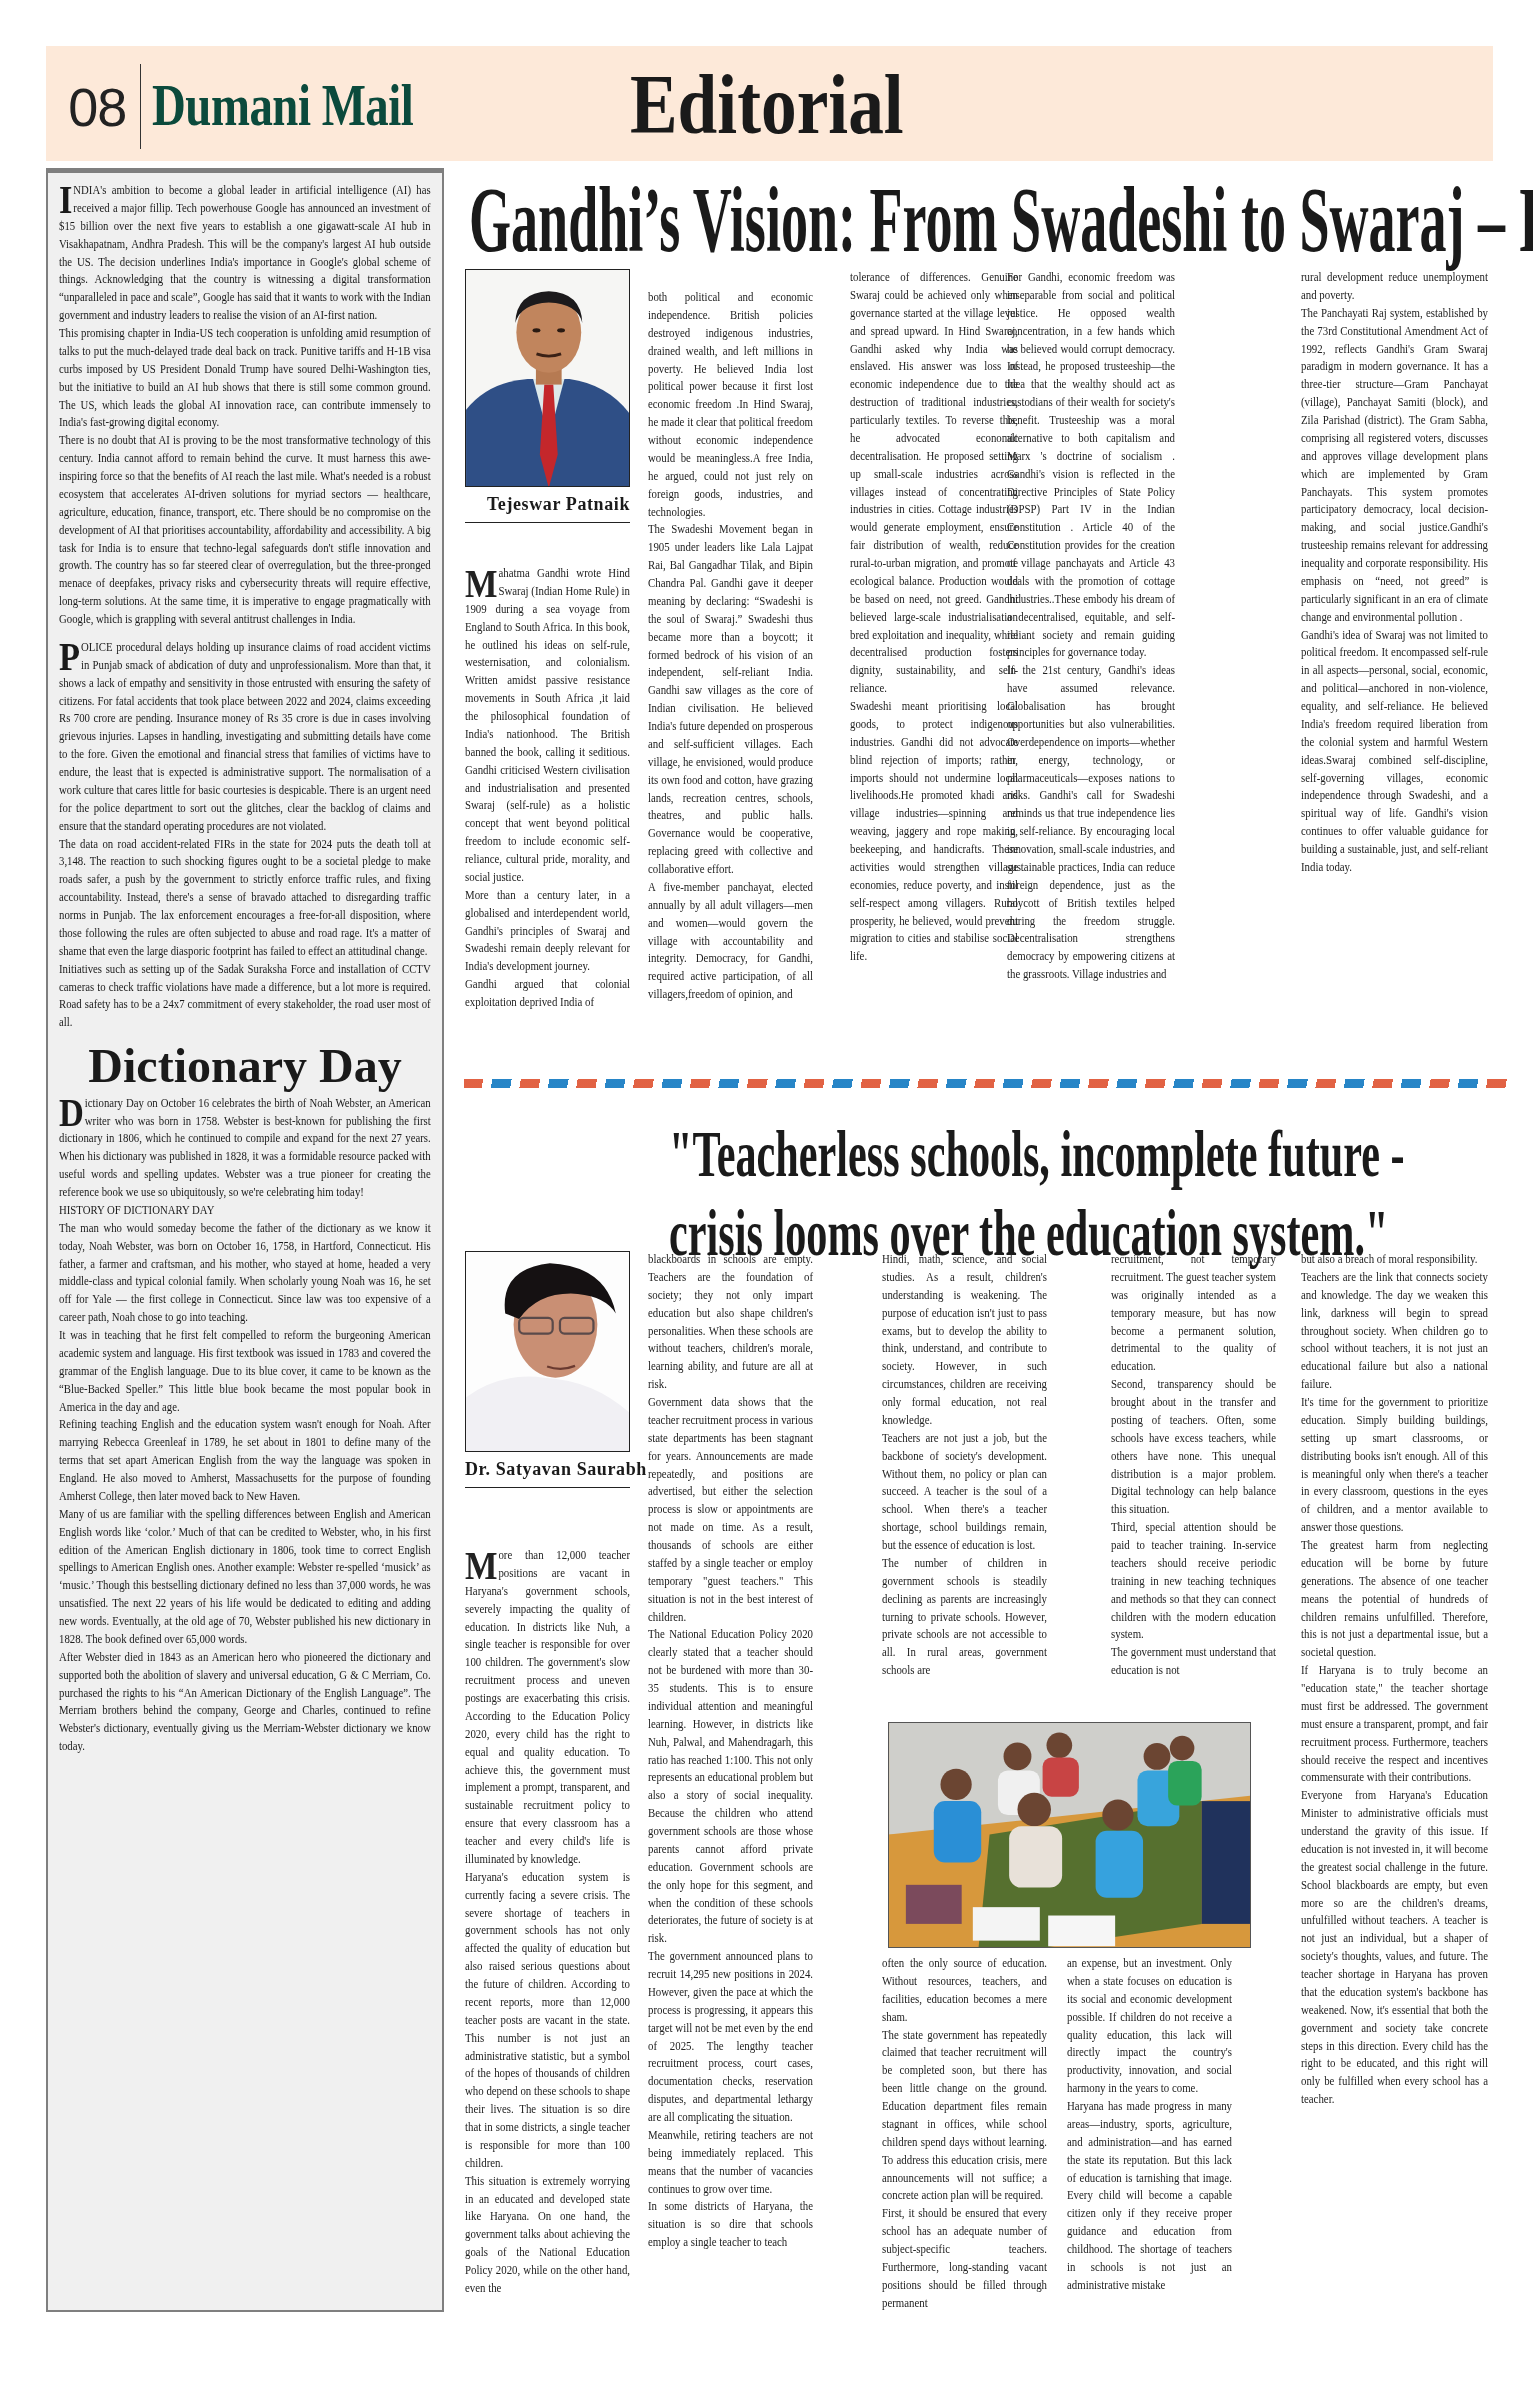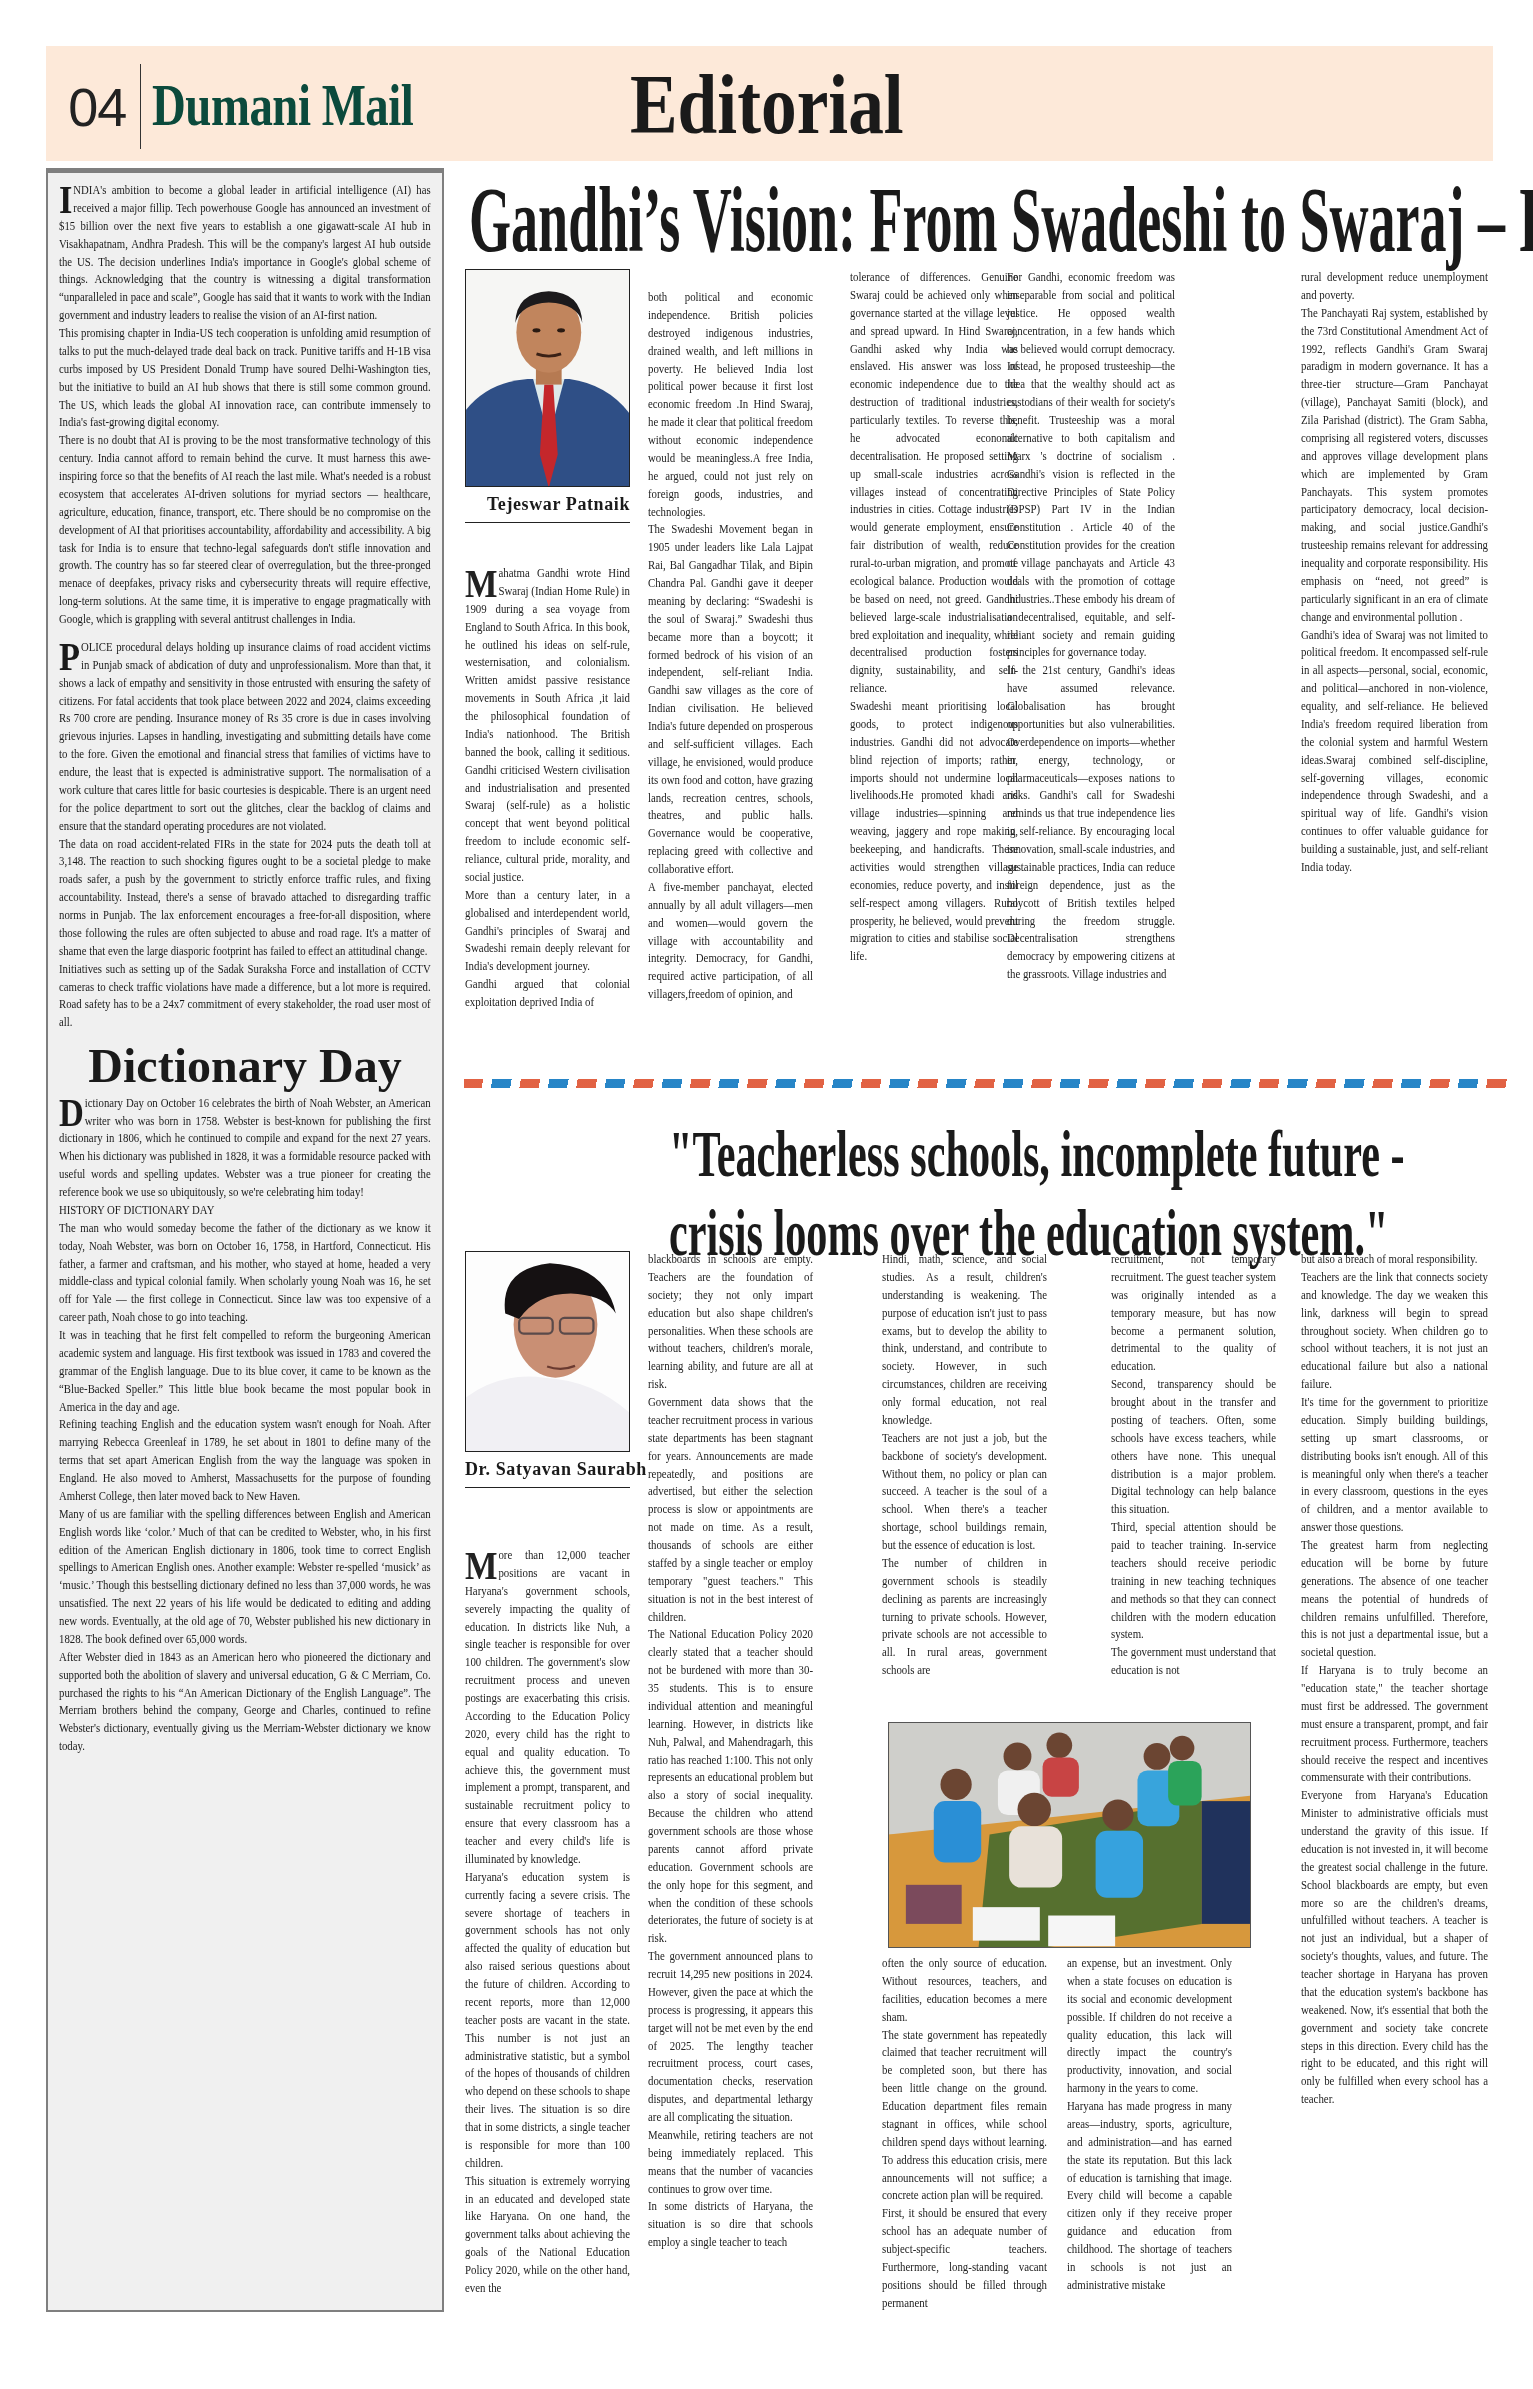--- a/index.html
+++ b/index.html
@@ -49,21 +49,21 @@
 
   
   .class-photo { position: absolute; left: 888px; top: 1722px; width: 363px; height: 226px; overflow: hidden; background: #c9a060; border: 0.6px solid #555; }
 
   svg { display: block; }
 </style>
 </head>
 <body>
 
 <div class="masthead">
-  <span class="page-num">04</span>
+  <span class="page-num">08</span>
   <span class="mast-divider"></span>
   <span class="paper-name">Dumani Mail</span>
   <span class="section-title">Editorial</span>
 </div>
 
 <div class="sidebar">
   <div class="sb-section">
     <div class="sb-body">
       <p><span class="dropcap">I</span><span>NDIA's ambition to become a global leader in artificial intelligence (AI) has received a major fillip. Tech powerhouse Google has announced an investment of $15 billion over the next five years to establish a one gigawatt-scale AI hub in Visakhapatnam, Andhra Pradesh. This will be the company's largest AI hub outside the US. The decision underlines India's importance in Google's global scheme of things. Acknowledging that the country is witnessing a digital transformation “unparalleled in pace and scale”, Google has said that it wants to work with the Indian government and industry leaders to realise the vision of an AI-first nation.</span></p>
       <p>This promising chapter in India-US tech cooperation is unfolding amid resumption of talks to put the much-delayed trade deal back on track. Punitive tariffs and H-1B visa curbs imposed by US President Donald Trump have soured Delhi-Washington ties, but the initiative to build an AI hub shows that there is still some common ground. The US, which leads the global AI innovation race, can contribute immensely to India's fast-growing digital economy.</p>

